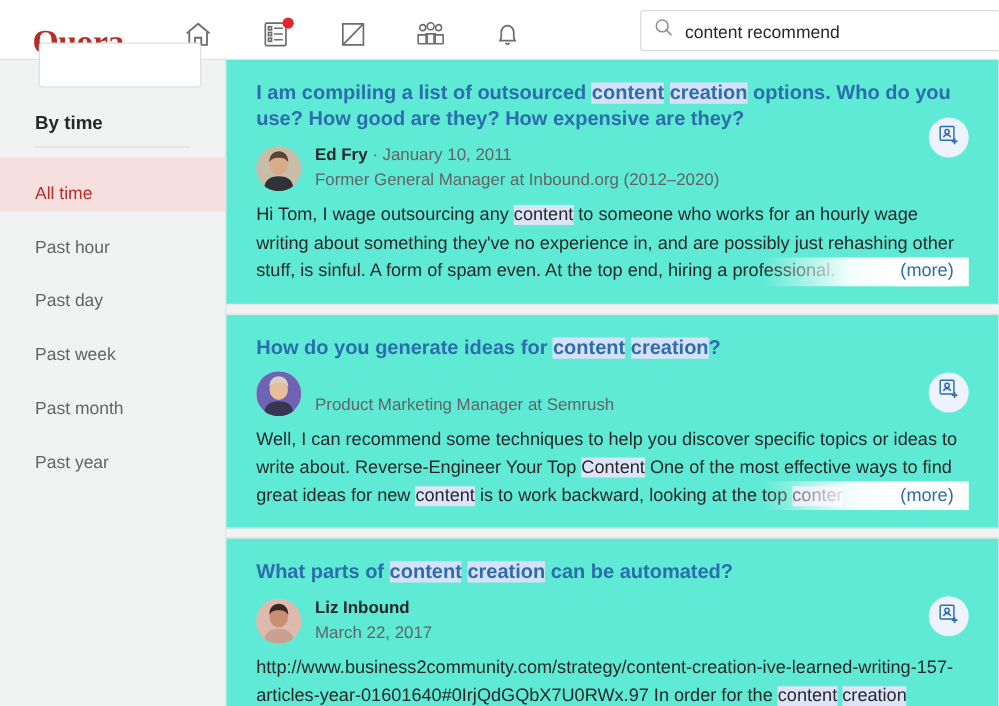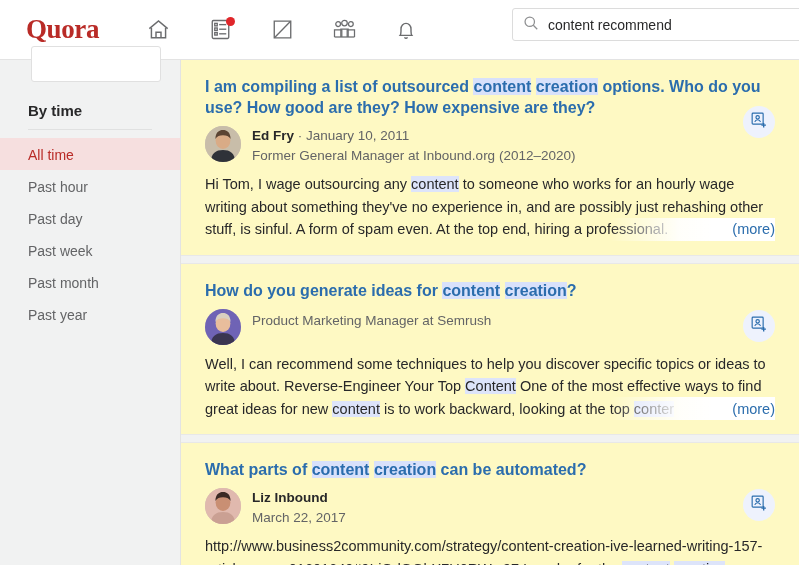--- a/index.html
+++ b/index.html
@@ -7,25 +7,25 @@
     margin: 0; padding: 0;
     width: 799px; height: 565px;
     overflow: hidden;
     background: #ffffff;
     font-family: "Liberation Sans", sans-serif;
     -webkit-font-smoothing: antialiased;
   }
 
   
   .header {
-    height: 60px;
+    height: 48px;
     background: #ffffff;
     border-bottom: 1px solid #e3e3e3;
     display: flex;
-    align-items: center;
+    align-items: flex-end;
     position: relative;
   }
   .logo {
     font-family: "Liberation Serif", serif;
     font-weight: bold;
     font-size: 27px;
     color: #b92b27;
     letter-spacing: -0.4px;
     margin-left: 26px;
     line-height: 1;
@@ -111,37 +111,37 @@
     margin-bottom: 10px;
   }
   .side-divider {
     height: 1px;
     background: #e0e1e1;
     margin: 0 28px 8px 28px;
   }
   .side-item {
     font-size: 14px;
     color: #636466;
-    padding: 10px 0 8px 28px;
+    padding: 21px 0 8px 28px;
     cursor: pointer;
     line-height: 14px;
   }
   .side-item.active {
     background: #f6dfdf;
     color: #b92b27;
   }
 
   
   .results {
     flex: 1;
     background: #f1f2f2;
     overflow: hidden;
   }
   .card {
-    background: #fef9c3;
+    background: #5eead4;
     border-top: 1px solid #e8e8e8;
     border-bottom: 1px solid #e8e8e8;
     padding: 16px 24px 14px 24px;
     position: relative;
     margin-bottom: 7px;
   }
   .card:first-child { border-top: none; }
 
   .q-title {
     font-size: 16px;
@@ -150,21 +150,21 @@
     line-height: 21px;
     margin: 0 0 8px 0;
     cursor: pointer;
     max-width: 575px;
   }
   .hl { background: #d8e1fb; }
   .hl-body { background: #dde4fa; }
 
   .meta-row {
     display: flex;
-    align-items: flex-start;
+    align-items: flex-end;
     margin-bottom: 8px;
   }
   .avatar {
     width: 36px; height: 36px;
     border-radius: 50%;
     flex: 0 0 36px;
     margin-right: 11px;
     overflow: hidden;
     position: relative;
     background: #cfc6b8;
@@ -212,21 +212,21 @@
   .fade {
     position: absolute;
     right: 0; bottom: 0;
     height: 23px;
     width: 165px;
     background: linear-gradient(to right, rgba(255,255,255,0) 0%, rgba(255,255,255,0.92) 42%, #fff 62%);
     pointer-events: none;
   }
   .more {
     position: absolute;
-    right: 0; bottom: 0;
+    right: 12px; bottom: 0;
     font-size: 14.5px;
     color: #2b6dad;
     background: #fff;
     padding-left: 4px;
     cursor: pointer;
     line-height: 22.5px;
   }
 </style>
 </head>
 <body>

